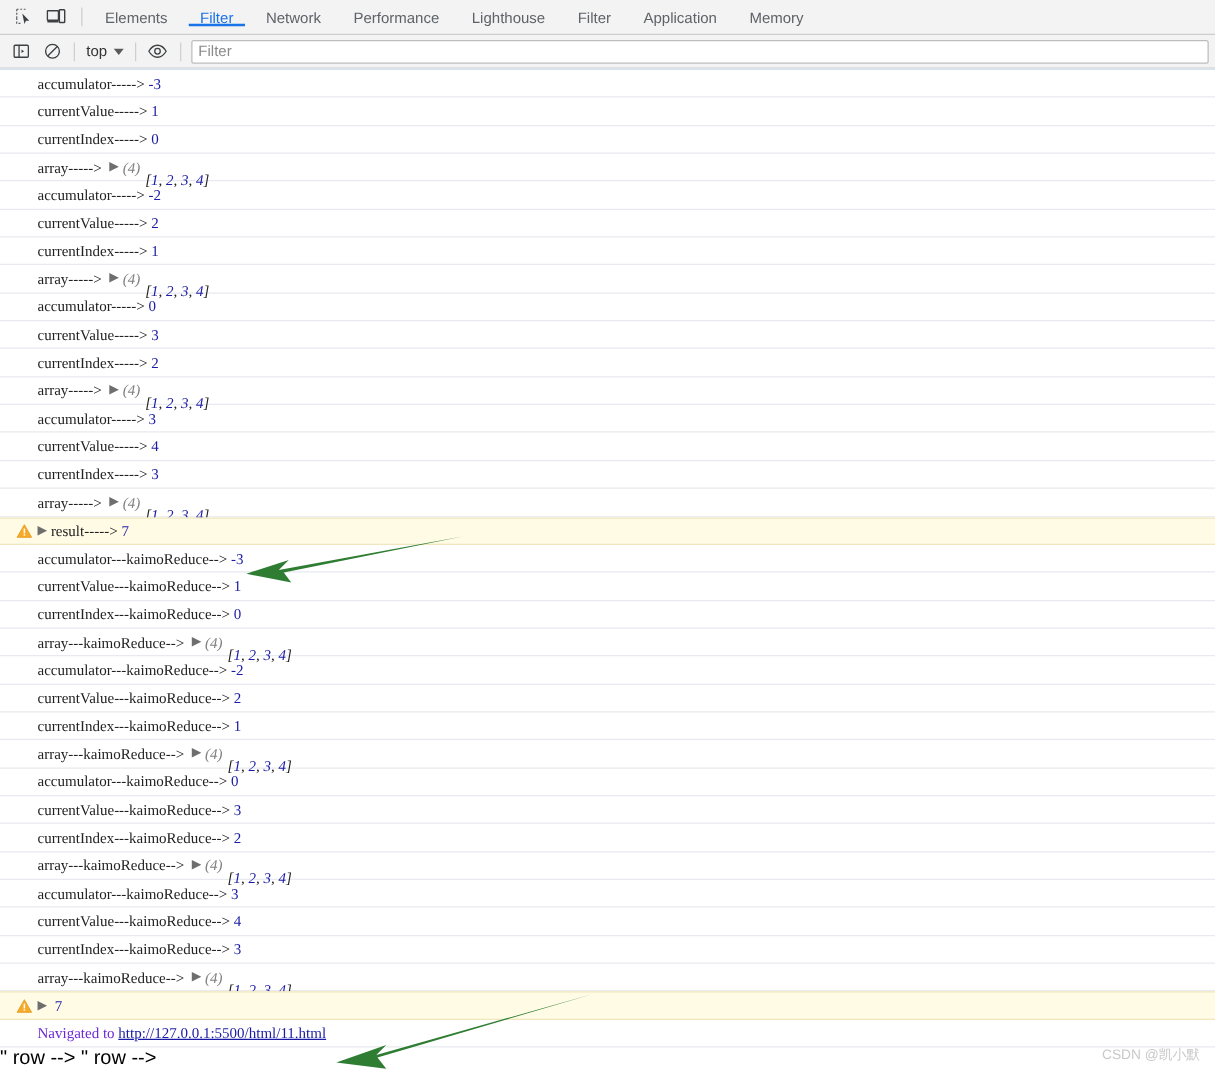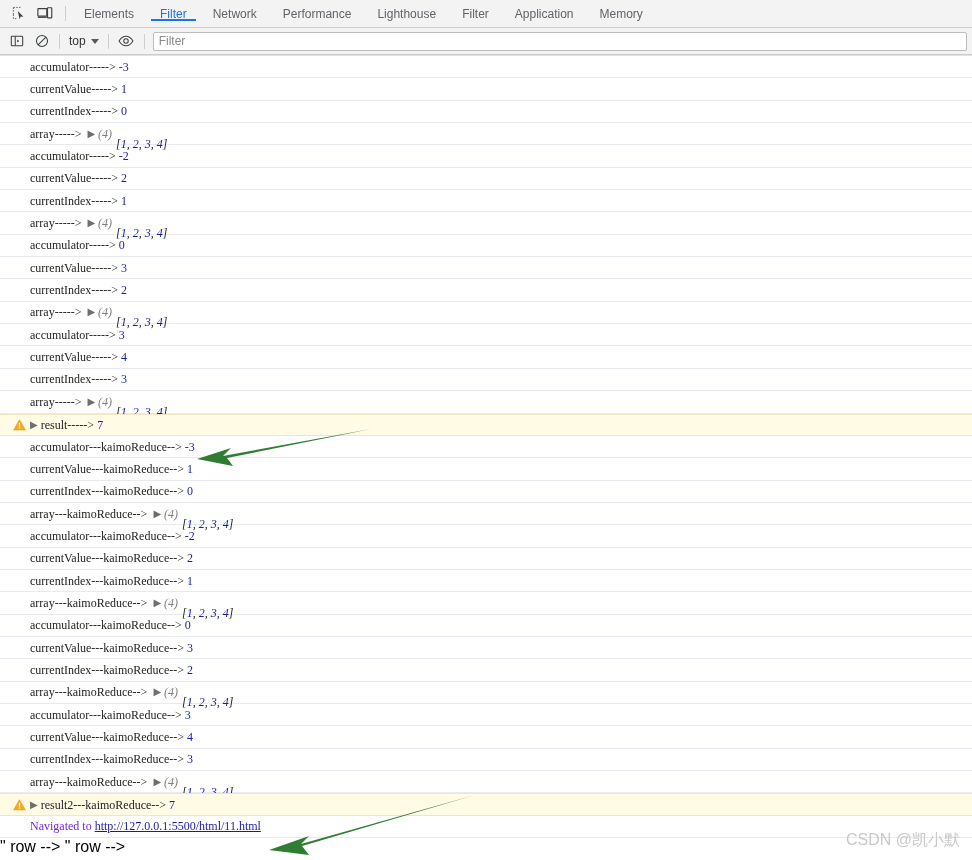--- a/index.html
+++ b/index.html
@@ -146,21 +146,21 @@
   .annot-arrow {
     position: absolute;
     pointer-events: none;
   }
 
   
   #watermark {
     position: absolute;
     right: 12px;
     bottom: 9px;
-    font-size: 16px;
+    font-size: 11px;
     color: #c9c9c9;
     font-family: "Liberation Sans", sans-serif;
     user-select: none;
     white-space: nowrap;
   }
 </style>
 </head>
 <body>
 
 <div id="devtools-tabbar">
@@ -274,21 +274,21 @@
       <div class="msg info"><div class="gutter"></div><div class="body"><span class="label">currentIndex---kaimoReduce--&gt;</span><span> </span><span class="num">2</span></div></div>
       <div class="msg info"><div class="gutter"></div><div class="body"><span class="label">array---kaimoReduce--&gt;</span><span>  </span><span class="disc">▶</span><span class="arr-count">(4)</span><span class="arr-body"><span>[</span><span class="num">1</span><span>, </span><span class="num">2</span><span>, </span><span class="num">3</span><span>, </span><span class="num">4</span><span>]</span></span></div></div>
       <div class="msg info"><div class="gutter"></div><div class="body"><span class="label">accumulator---kaimoReduce--&gt;</span><span> </span><span class="num">3</span></div></div>
       <div class="msg info"><div class="gutter"></div><div class="body"><span class="label">currentValue---kaimoReduce--&gt;</span><span> </span><span class="num">4</span></div></div>
       <div class="msg info"><div class="gutter"></div><div class="body"><span class="label">currentIndex---kaimoReduce--&gt;</span><span> </span><span class="num">3</span></div></div>
       <div class="msg info"><div class="gutter"></div><div class="body"><span class="label">array---kaimoReduce--&gt;</span><span>  </span><span class="disc">▶</span><span class="arr-count">(4)</span><span class="arr-body"><span>[</span><span class="num">1</span><span>, </span><span class="num">2</span><span>, </span><span class="num">3</span><span>, </span><span class="num">4</span><span>]</span></span></div></div>
       <div class="msg warn"><div class="gutter"><svg width="13" height="12" viewBox="0 0 14 13">
             <path d="M7 0.8 L13.3 11.8 L0.7 11.8 Z" fill="#f7a928" stroke="#e09a1f" stroke-width="0.7"></path>
             <rect x="6.35" y="4.2" width="1.3" height="4.2" fill="#fff"></rect>
             <rect x="6.35" y="9.1" width="1.3" height="1.3" fill="#fff"></rect>
-          </svg></div><div class="body"><span class="disc">▶</span><span class="label">result2---kaimoReduce--&gt;</span><span> </span><span class="num">7</span></div></div>
+          </svg></div><div class="body"><span class="disc">▶</span><span> </span><span class="num">7</span></div></div>
       <div class="msg info"><div class="gutter"></div><div class="body"><span class="nav-text">Navigated to </span><span class="nav-link">http://127.0.0.1:5500/html/11.html</span></div></div>
     </div>
 
   " row --&gt;
   <svg class="annot-arrow" style="left:183px; top:370px;" width="195" height="55" viewBox="0 0 195 55">
     <path d="M188 3 L40 30 L48 22 L14 33 L50 40 L44 32 Z" fill="#2e7d32"></path>
   </svg>
 
   " row --&gt;
   <svg class="annot-arrow" style="left:253px; top:736px;" width="230" height="70" viewBox="0 0 230 70">

